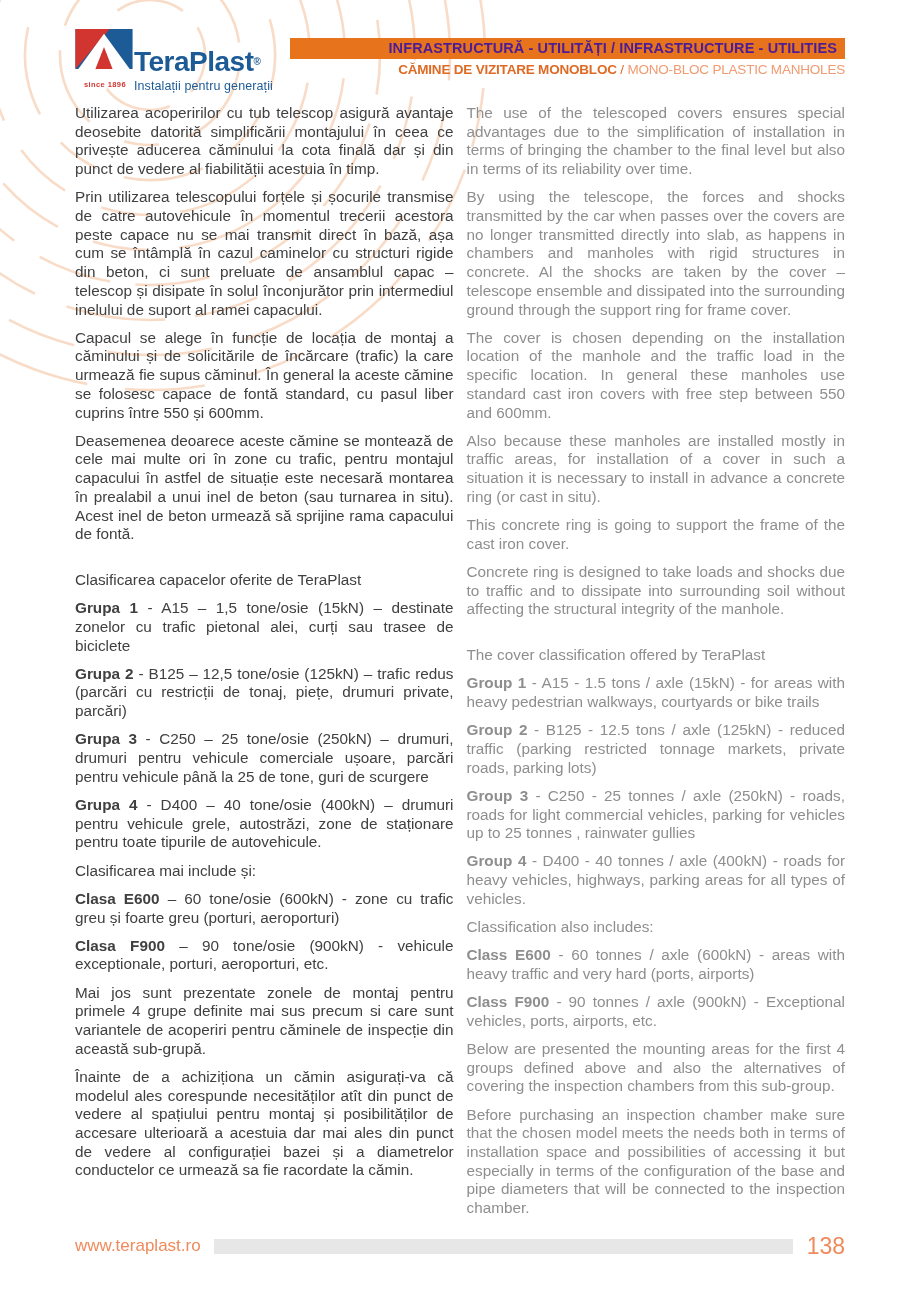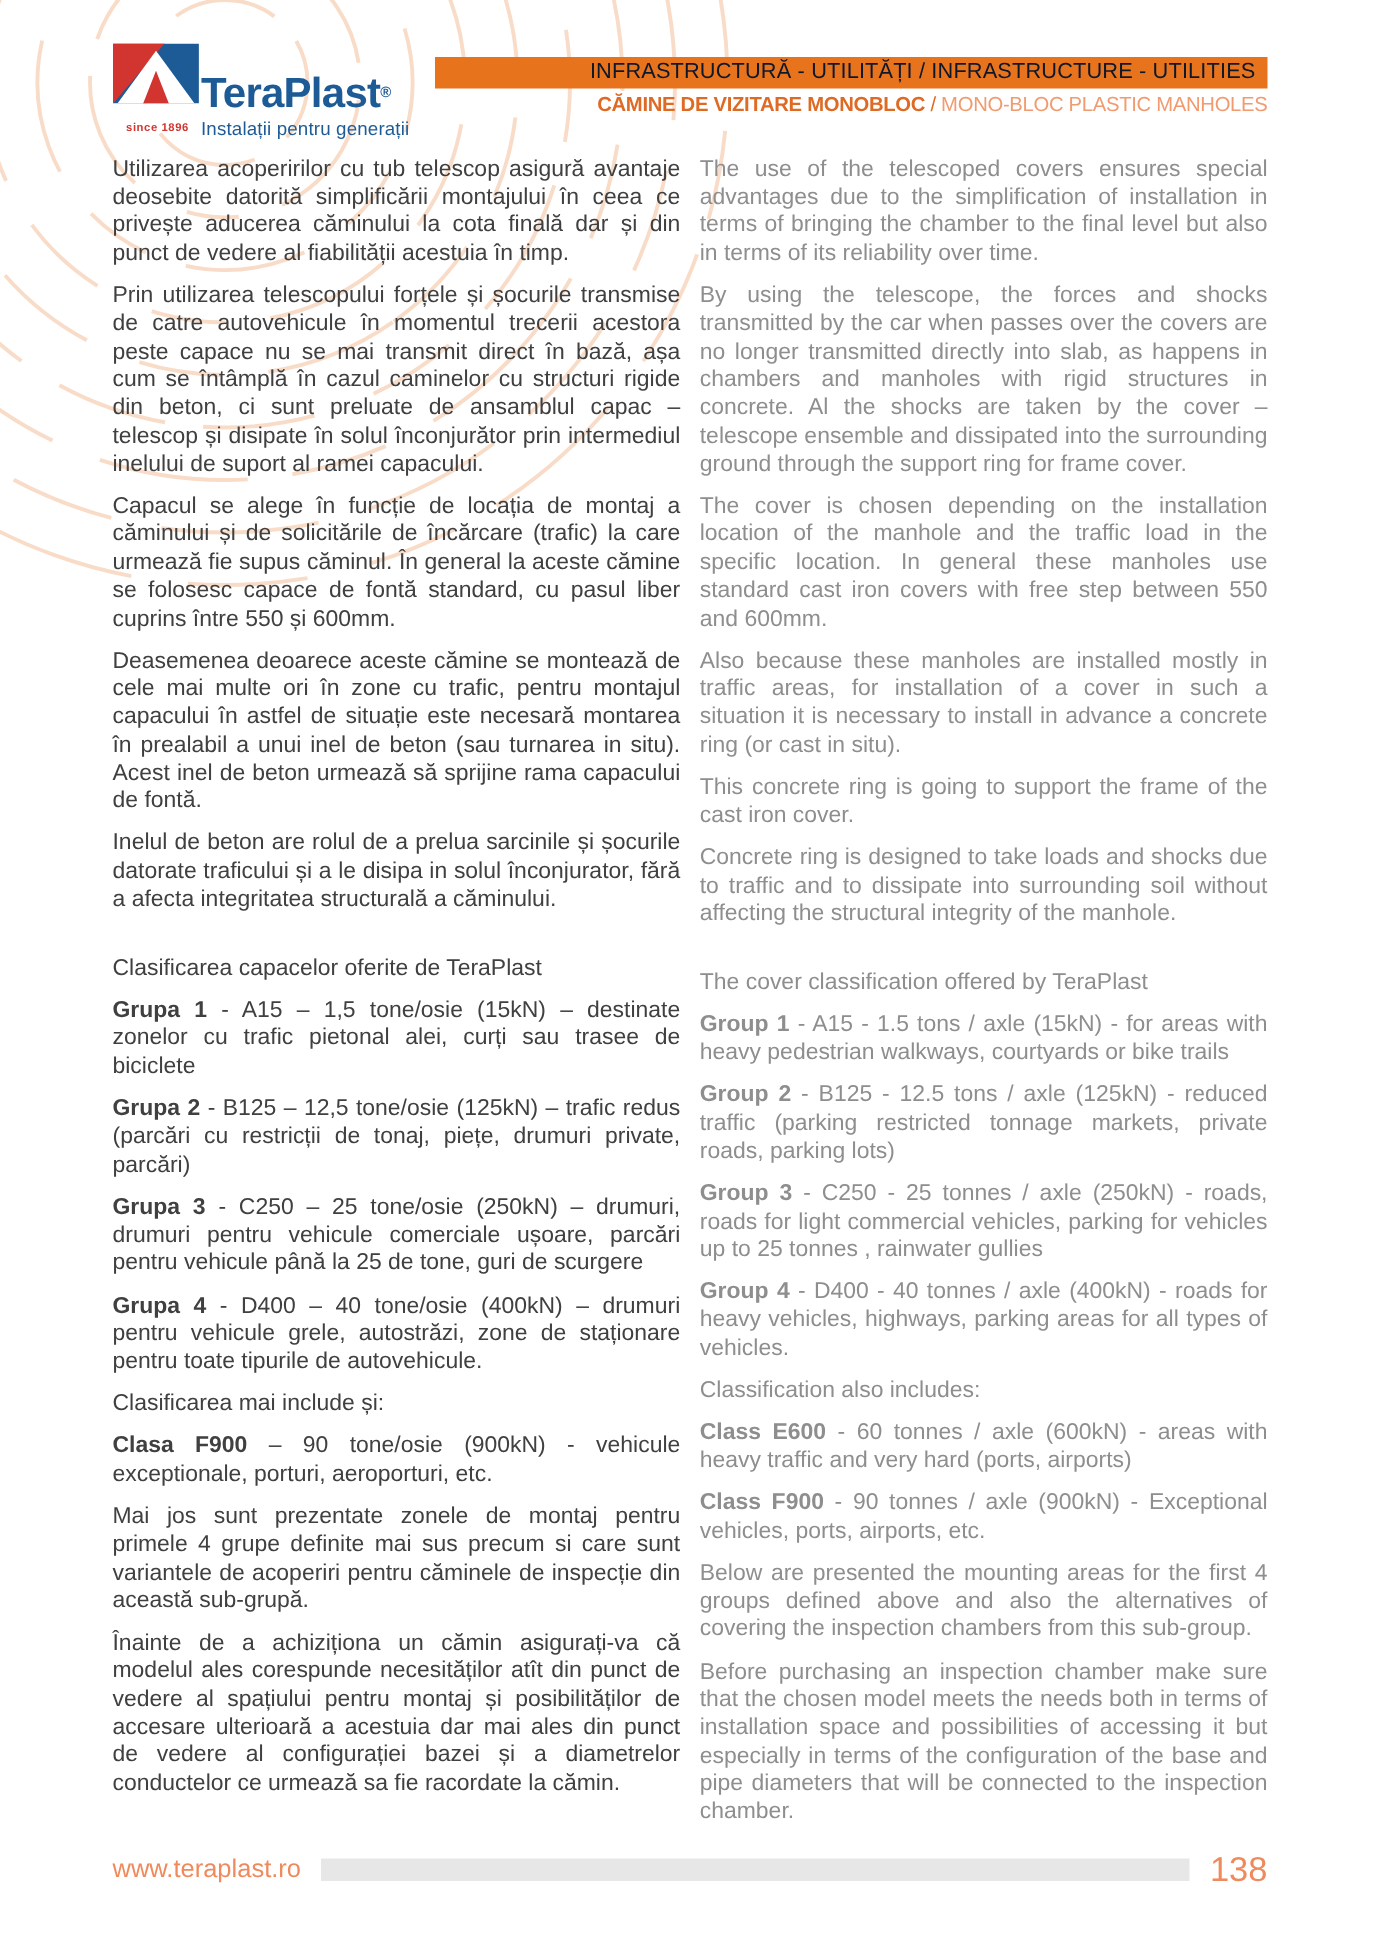--- a/index.html
+++ b/index.html
@@ -44,22 +44,22 @@
     font-size: 12.5px;
     color: var(--brand_blue);
     margin-top: 3px;
     letter-spacing: 0.1px;
   }
   .banner {
     position: absolute;
     left: 290px; right: 75px; top: 38px;
     height: 21px;
     background: var(--accent_orange);
-    color: #0f172a;
-    font-weight: normal;
+    color: #4c1d95;
+    font-weight: bold;
     font-size: 14.5px;
     line-height: 21px;
     text-align: right;
     padding-right: 8px;
     letter-spacing: 0.1px;
   }
   .subtitle {
     position: absolute;
     right: 75px; top: 62px;
     font-size: 13.5px;
@@ -156,27 +156,27 @@
       <span class="ro">CĂMINE DE VIZITARE MONOBLOC</span><span class="sep"> / </span><span class="en">MONO-BLOC PLASTIC MANHOLES</span>
     </div>
   </div>
 
   <div class="columns">
     <div class="col col-ro">
         <p>Utilizarea acoperirilor cu tub telescop asigură avantaje deosebite datorită simplificării montajului în ceea ce privește aducerea căminului la cota finală dar și din punct de vedere al fiabilității acestuia în timp.</p>
         <p>Prin utilizarea telescopului forțele și șocurile transmise de catre autovehicule în momentul trecerii acestora peste capace nu se mai transmit direct în bază, așa cum se întâmplă în cazul caminelor cu structuri rigide din beton, ci sunt preluate de ansamblul capac – telescop și disipate în solul înconjurător prin intermediul inelului de suport al ramei capacului.</p>
         <p>Capacul se alege în funcție de locația de montaj a căminului și de solicitările de încărcare (trafic) la care urmează fie supus căminul. În general la aceste cămine se folosesc capace de fontă standard, cu pasul liber cuprins între 550 și 600mm.</p>
         <p>Deasemenea deoarece aceste cămine se montează de cele mai multe ori în zone cu trafic, pentru montajul capacului în astfel de situație este necesară montarea în prealabil a unui inel de beton (sau turnarea in situ). Acest inel de beton urmează să sprijine rama capacului de fontă.</p>
-        <p>Inelul de beton are rolul de a prelua sarcinile și șocurile datorate traficului și a le disipa in solul înconjurator, fără a afecta integritatea structurală a căminului.</p>
         <p class="section-gap">Clasificarea capacelor oferite de TeraPlast</p>
         <p><strong>Grupa 1</strong> - A15 – 1,5 tone/osie (15kN) – destinate zonelor cu trafic pietonal alei, curți sau trasee de biciclete</p>
         <p><strong>Grupa 2</strong> - B125 – 12,5 tone/osie (125kN) – trafic redus (parcări cu restricții de tonaj, piețe, drumuri private, parcări)</p>
         <p><strong>Grupa 3</strong> - C250 – 25 tone/osie (250kN) – drumuri, drumuri pentru vehicule comerciale ușoare, parcări pentru vehicule până la 25 de tone, guri de scurgere</p>
         <p><strong>Grupa 4</strong> - D400 – 40 tone/osie (400kN) – drumuri pentru vehicule grele, autostrăzi, zone de staționare pentru toate tipurile de autovehicule.</p>
         <p>Clasificarea mai include și:</p>
+        <p><strong>Clasa E600</strong> – 60 tone/osie (600kN) - zone cu trafic greu și foarte greu (porturi, aeroporturi)</p>
         <p><strong>Clasa F900</strong> – 90 tone/osie (900kN) - vehicule exceptionale, porturi, aeroporturi, etc.</p>
         <p>Mai jos sunt prezentate zonele de montaj pentru primele 4 grupe definite mai sus precum si care sunt variantele de acoperiri pentru căminele de inspecție din această sub-grupă.</p>
         <p>Înainte de a achiziționa un cămin asigurați-va că modelul ales corespunde necesităților atît din punct de vedere al spațiului pentru montaj și posibilităților de accesare ulterioară a acestuia dar mai ales din punct de vedere al configurației bazei și a diametrelor conductelor ce urmează sa fie racordate la cămin.</p>
       </div>
     <div class="col col-en">
         <p>The use of the telescoped covers ensures special advantages due to the simplification of installation in terms of bringing the chamber to the final level but also in terms of its reliability over time.</p>
         <p>By using the telescope, the forces and shocks transmitted by the car when passes over the covers are no longer transmitted directly into slab, as happens in chambers and manholes with rigid structures in concrete. Al the shocks are taken by the cover – telescope ensemble and dissipated into the surrounding ground through the support ring for frame cover.</p>
         <p>The cover is chosen depending on the installation location of the manhole and the traffic load in the specific location. In general these manholes use standard cast iron covers with free step between 550 and 600mm.</p>
         <p>Also because these manholes are installed mostly in traffic areas, for installation of a cover in such a situation it is necessary to install in advance a concrete ring (or cast in situ).</p>
         <p>This concrete ring is going to support the frame of the cast iron cover.</p>

